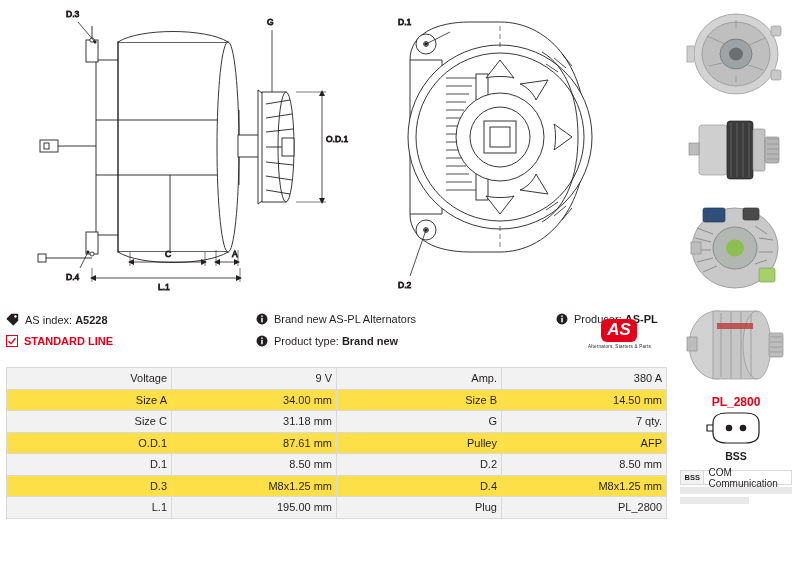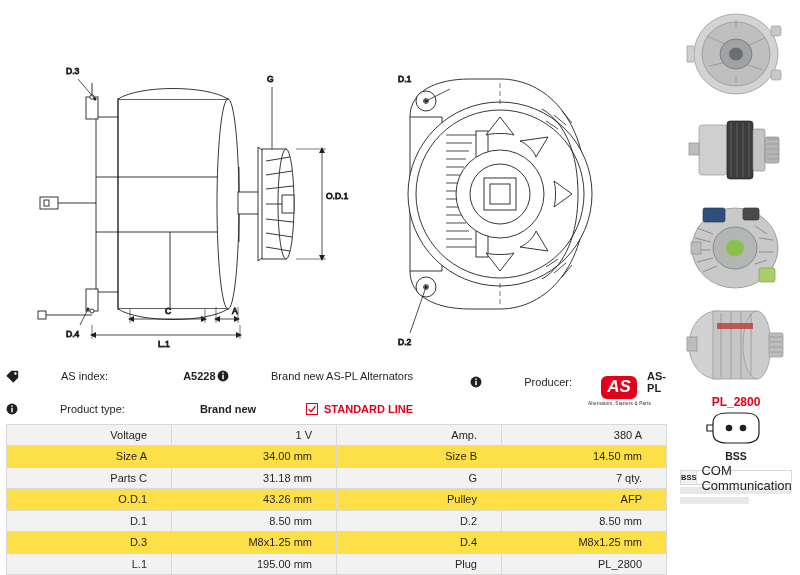--- a/index.html
+++ b/index.html
@@ -22,21 +22,20 @@
     display: flex;
     flex-direction: row;
   }
   
   .left-col {
     width: 672px;
     height: 575px;
     position: relative;
     display: flex;
     flex-direction: column;
-    justify-content: flex-end;
   }
   .drawings {
     height: 305px;
     position: relative;
     display: flex;
     flex-direction: row;
   }
   .drawing-left {
     width: 350px;
     position: relative;
@@ -61,21 +60,20 @@
   .info-row {
     display: flex;
     flex-direction: row;
     align-items: flex-start;
     margin-bottom: 9px;
   }
   .info-cell {
     display: flex;
     align-items: center;
     font-size: 11px;
-    gap: 36px;
   }
   .c1 { width: 250px; }
   .c2 { width: 300px; }
   .c3 { flex: 1; }
   .ico {
     display: inline-block;
     margin-right: 6px;
     line-height: 1;
   }
   .tag-ico svg, .i-ico svg, .check-ico svg { display:block; }
@@ -121,21 +119,21 @@
   }
   table.spec {
     border-collapse: collapse;
     width: 660px;
     table-layout: fixed;
     font-size: 11px;
   }
   table.spec td {
     border: 1px solid #d9d9d9;
     height: 21.5px;
-    padding: 0 24px;
+    padding: 0 4px;
     box-sizing: border-box;
   }
   td.k {
     width: 165px;
     text-align: right;
     color: #231f20;
   }
   td.v {
     width: 165px;
     text-align: right;
@@ -195,21 +193,21 @@
     width: 26px;
     text-align: center;
     font-size: 7.5px;
     font-weight: bold;
     border-right: 1px solid #d9d9d9;
     height: 100%;
     line-height: 13px;
     background: #f2f2f2;
   }
   .legend-val {
-    font-size: 13px;
+    font-size: 10px;
     padding-left: 4px;
     color: #231f20;
   }
   .legend-bar {
     height: 7px;
     background: #e8e8e8;
     margin-bottom: 3px;
   }
   .legend-bar.short { width: 62%; }
 </style>
@@ -416,76 +414,76 @@
               <rect x="7" y="6.4" width="2" height="6" fill="#ffffff"></rect>
               <circle cx="8" cy="4.2" r="1.1" fill="#ffffff"></circle>
             </svg>
           </span>
           <span>Producer:</span>
           <span>&nbsp;</span>
           <span class="bold">AS-PL</span>
         </div>
       </div>
       <div class="info-row">
+        <div class="info-cell c1">
+          <span class="std-line">
+            <span class="ico check-ico">
+              <svg width="12" height="12" viewBox="0 0 16 16">
+                <rect x="0.7" y="0.7" width="14.6" height="14.6" fill="none" stroke="#e2001a" stroke-width="1.4"></rect>
+                <path d="M3.4 8.4 L6.6 11.6 L12.6 4.4" fill="none" stroke="#e2001a" stroke-width="1.8"></path>
+              </svg>
+            </span>
+            <span>STANDARD LINE</span>
+          </span>
+        </div>
         <div class="info-cell c2">
           <span class="ico i-ico">
             <svg width="12" height="12" viewBox="0 0 16 16" fill="#231f20">
               <circle cx="8" cy="8" r="7.3"></circle>
               <rect x="7" y="6.4" width="2" height="6" fill="#ffffff"></rect>
               <circle cx="8" cy="4.2" r="1.1" fill="#ffffff"></circle>
             </svg>
           </span>
           <span>Product type:</span>
           <span>&nbsp;</span>
           <span class="bold">Brand new</span>
         </div>
-        <div class="info-cell c1">
-          <span class="std-line">
-            <span class="ico check-ico">
-              <svg width="12" height="12" viewBox="0 0 16 16">
-                <rect x="0.7" y="0.7" width="14.6" height="14.6" fill="none" stroke="#e2001a" stroke-width="1.4"></rect>
-                <path d="M3.4 8.4 L6.6 11.6 L12.6 4.4" fill="none" stroke="#e2001a" stroke-width="1.8"></path>
-              </svg>
-            </span>
-            <span>STANDARD LINE</span>
-          </span>
-        </div>
         <div class="info-cell c3"></div>
       </div>
 
       <div class="aspl-logo">
         <span class="aspl-badge">AS</span>
         <div class="aspl-sub">Alternators, Starters &amp; Parts</div>
       </div>
     </div>
 
     <div class="spec-wrap">
       <table class="spec">
         <tbody>
           <tr class="alt">
             <td class="k">Voltage</td>
-            <td class="v">1 V</td>
+            <td class="v">9 V</td>
             <td class="k">Amp.</td>
             <td class="v">380 A</td>
           </tr>
           <tr class="norm">
             <td class="k">Size A</td>
             <td class="v">34.00 mm</td>
             <td class="k">Size B</td>
             <td class="v">14.50 mm</td>
           </tr>
           <tr class="alt">
-            <td class="k">Parts C</td>
+            <td class="k">Size C</td>
             <td class="v">31.18 mm</td>
             <td class="k">G</td>
             <td class="v">7 qty.</td>
           </tr>
           <tr class="norm">
             <td class="k">O.D.1</td>
-            <td class="v">43.26 mm</td>
+            <td class="v">87.61 mm</td>
             <td class="k">Pulley</td>
             <td class="v">AFP</td>
           </tr>
           <tr class="alt">
             <td class="k">D.1</td>
             <td class="v">8.50 mm</td>
             <td class="k">D.2</td>
             <td class="v">8.50 mm</td>
           </tr>
           <tr class="norm">

